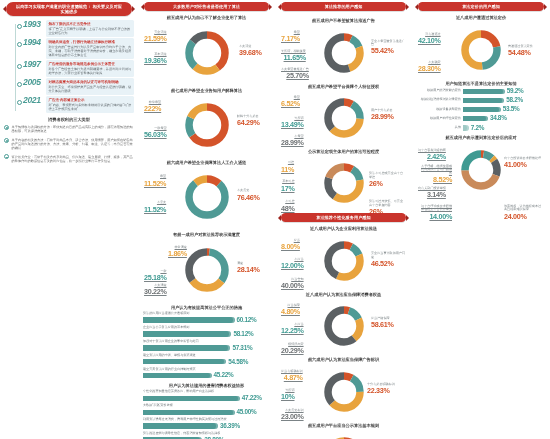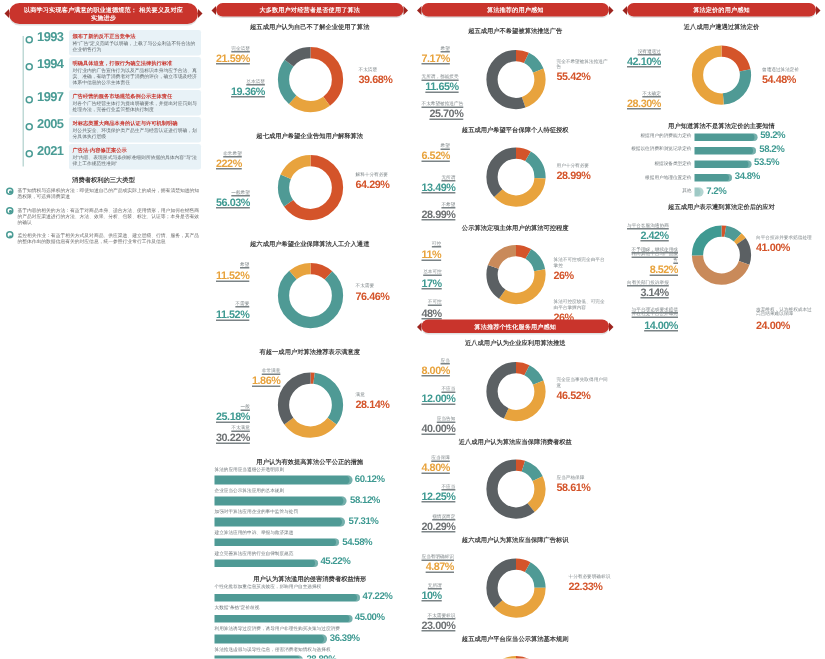--- a/index.html
+++ b/index.html
@@ -30,21 +30,21 @@
 
   
   .timeline{position:relative;padding-left:4px;margin-top:1px;}
   .timeline:before{content:"";position:absolute;left:11px;top:4px;bottom:2px;
                    width:1px;background:#bfd9d6;}
   .tl-row{position:relative;display:flex;align-items:flex-start;margin-bottom:1.5px;}
   .tl-dot{position:relative;z-index:2;width:5px;height:5px;flex:0 0 5px;margin-top:4px;
           margin-left:9px;border-radius:50%;background:#fff;border:1.1px solid #4a9c95;
           box-sizing:border-box;}
   .tl-year{flex:0 0 21px;font-size:8.6px;line-height:9px;font-weight:bold;color:#4a9c95;
-           text-align:center;margin-left:1px;letter-spacing:-.4px;}
+           text-align:left;margin-left:1px;letter-spacing:-.4px;font-style:italic;}
   .tl-box{flex:1 1 auto;background:#e8f2f7;border-radius:1.5px;padding:1.7px 2.4px;
           margin-left:2px;}
   .tl-h{font-size:3.5px;line-height:4.3px;font-weight:bold;color:#c9342c;}
   .tl-b{font-size:3.2px;line-height:4.1px;color:#5c6468;margin-top:.7px;}
 
   
   .types{margin-top:4px;}
   .ty-row{display:flex;margin-bottom:3.4px;}
   .ty-ico{flex:0 0 5px;height:5px;margin-top:.6px;border-radius:50%;
           border:1px solid #4a9c95;box-sizing:border-box;background:#fff;
@@ -163,21 +163,21 @@
     <div id="c2body">
         <div class="sect-title">超五成用户认为自己不了解企业使用了算法</div>
         <div class="donut-wrap">
           <svg width="46" height="46" viewBox="0 0 46 46" style="left:50%;margin-left:-23px;top:7px;">
             <circle cx="23" cy="23" r="18" fill="none" stroke="#d4542a" stroke-width="7.5" stroke-dasharray="44.88 68.22" stroke-dashoffset="0.00" transform="rotate(-90 23 23)"></circle>
             <circle cx="23" cy="23" r="18" fill="none" stroke="#e8a33d" stroke-width="7.5" stroke-dasharray="24.42 88.68" stroke-dashoffset="-44.88" transform="rotate(-90 23 23)"></circle>
             <circle cx="23" cy="23" r="18" fill="none" stroke="#4f9a95" stroke-width="7.5" stroke-dasharray="26.93 86.17" stroke-dashoffset="-69.29" transform="rotate(-90 23 23)"></circle>
             <circle cx="23" cy="23" r="18" fill="none" stroke="#5b6063" stroke-width="7.5" stroke-dasharray="16.87 96.22" stroke-dashoffset="-96.22" transform="rotate(-90 23 23)"></circle>
           </svg>
           <div class="lbl l" style="top: 8px; left: 2px; max-width: 34px;"><span>完全清楚</span><span class="v v-a">21.59%</span></div>
-          <div class="lbl l" style="top: 30px; left: 12px; max-width: 34px;"><span>基本清楚</span><span class="v v-t">19.36%</span></div>
+          <div class="lbl l" style="top: 30px; left: 2px; max-width: 34px;"><span>基本清楚</span><span class="v v-t">19.36%</span></div>
           <div class="lbl r" style="top: 22px; left: 97px; max-width: 30px;"><span>不太清楚</span><span class="v v-o">39.68%</span></div>
         </div>
         <div class="sect-title">超七成用户希望企业告知用户解释算法</div>
         <div class="donut-wrap">
           <svg width="46" height="46" viewBox="0 0 46 46" style="left:50%;margin-left:-23px;top:7px;">
             <circle cx="23" cy="23" r="18" fill="none" stroke="#d4542a" stroke-width="7.5" stroke-dasharray="73.35 39.75" stroke-dashoffset="0.00" transform="rotate(-90 23 23)"></circle>
             <circle cx="23" cy="23" r="18" fill="none" stroke="#4f9a95" stroke-width="7.5" stroke-dasharray="18.51 94.59" stroke-dashoffset="-73.35" transform="rotate(-90 23 23)"></circle>
             <circle cx="23" cy="23" r="18" fill="none" stroke="#e8a33d" stroke-width="7.5" stroke-dasharray="21.24 91.86" stroke-dashoffset="-91.86" transform="rotate(-90 23 23)"></circle>
           </svg>
           <div class="lbl l" style="top: 6px; left: 2px; max-width: 34px;"><span>非常希望</span><span class="v v-a">222%</span></div>
@@ -367,21 +367,21 @@
         <div class="donut-wrap sm">
           <svg width="42" height="42" viewBox="0 0 42 42" style="left:50%;margin-left:-21px;top:6px;">
             <circle cx="21" cy="21" r="16" fill="none" stroke="#d4542a" stroke-width="7.5" stroke-dasharray="8.13 92.40" stroke-dashoffset="0.00" transform="rotate(-90 21 21)"></circle>
             <circle cx="21" cy="21" r="16" fill="none" stroke="#4f9a95" stroke-width="7.5" stroke-dasharray="16.70 83.83" stroke-dashoffset="-8.13" transform="rotate(-90 21 21)"></circle>
             <circle cx="21" cy="21" r="16" fill="none" stroke="#e8a33d" stroke-width="7.5" stroke-dasharray="38.41 62.12" stroke-dashoffset="-24.83" transform="rotate(-90 21 21)"></circle>
             <circle cx="21" cy="21" r="16" fill="none" stroke="#5b6063" stroke-width="7.5" stroke-dasharray="37.29 63.24" stroke-dashoffset="-63.24" transform="rotate(-90 21 21)"></circle>
           </svg>
           <div class="lbl l" style="top: 5px; left: 2px; max-width: 34px;"><span>应当有明确标识</span><span class="v v-a">4.87%</span></div>
           <div class="lbl l" style="top: 24px; left: 2px; max-width: 34px;"><span>无所谓</span><span class="v v-t">10%</span></div>
           <div class="lbl l" style="top: 44px; left: 2px; max-width: 34px;"><span>不太需要标识</span><span class="v v-g">23.00%</span></div>
-          <div class="lbl r" style="top: 18px; left: 100px; max-width: 35px;"><span>十分有必要明确标识</span><span class="v v-o">22.33%</span></div>
+          <div class="lbl r" style="top: 18px; left: 88px; max-width: 35px;"><span>十分有必要明确标识</span><span class="v v-o">22.33%</span></div>
         </div>
         <div class="sect-title">超五成用户平台应当公示算法基本规则</div>
         <div class="donut-wrap sm">
           <svg width="42" height="42" viewBox="0 0 42 42" style="left:50%;margin-left:-21px;top:6px;">
             <circle cx="21" cy="21" r="16" fill="none" stroke="#d4542a" stroke-width="7.5" stroke-dasharray="16.53 84.01" stroke-dashoffset="0.00" transform="rotate(-90 21 21)"></circle>
             <circle cx="21" cy="21" r="16" fill="none" stroke="#4f9a95" stroke-width="7.5" stroke-dasharray="12.39 88.14" stroke-dashoffset="-16.53" transform="rotate(-90 21 21)"></circle>
             <circle cx="21" cy="21" r="16" fill="none" stroke="#e8a33d" stroke-width="7.5" stroke-dasharray="71.61 28.92" stroke-dashoffset="-28.92" transform="rotate(-90 21 21)"></circle>
           </svg>
         </div>
       </div>

